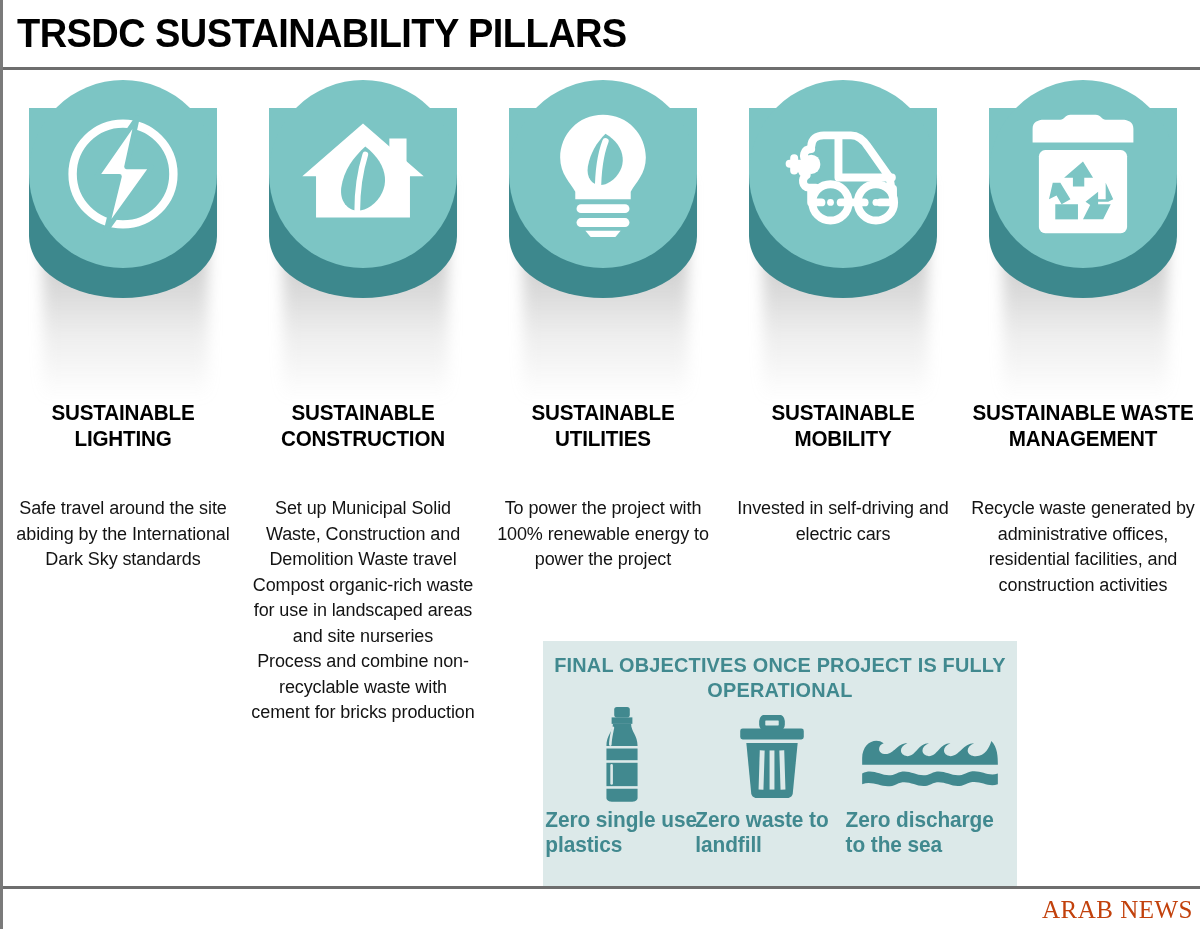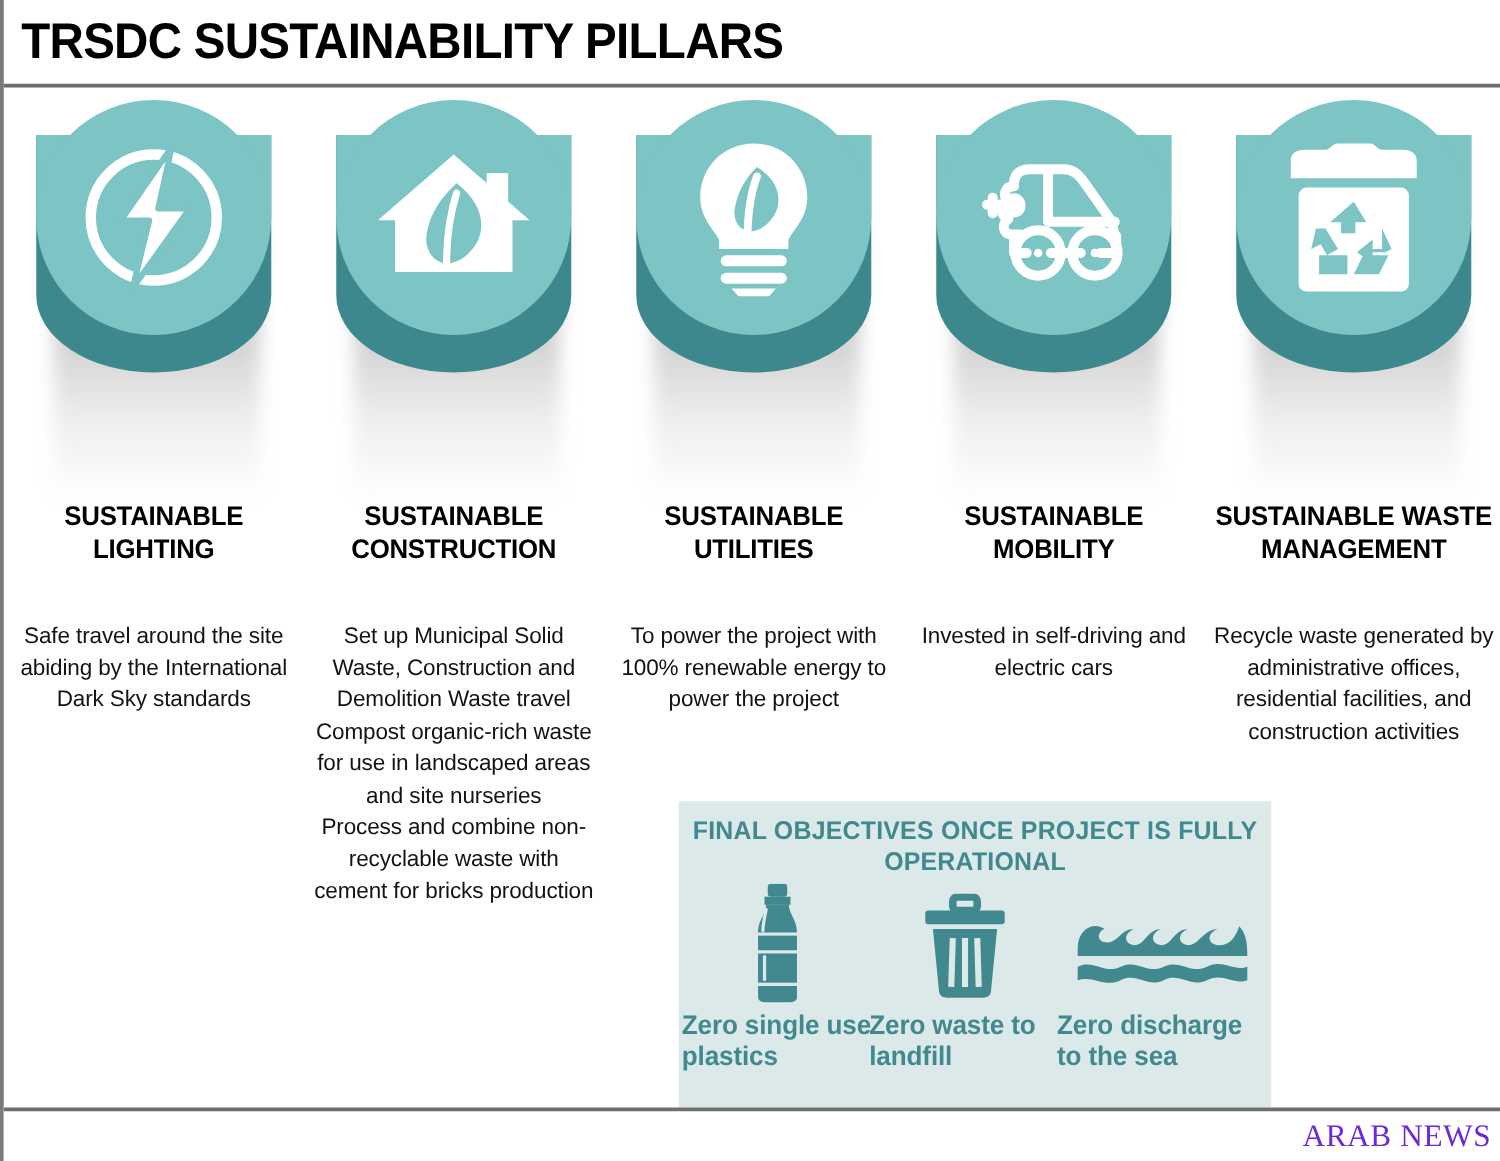--- a/index.html
+++ b/index.html
@@ -126,21 +126,21 @@
   }
 
   
   .footer{
     position:absolute;left:0;top:886px;width:1200px;height:43px;
     border-top:3px solid #6e6e6e;box-sizing:border-box;background:#fff;
   }
   .brand{
     position:absolute;right:10px;top:7px;
     font-family:"Liberation Serif","DejaVu Serif",serif;
-    font-size:25px;letter-spacing:0.5px;color:#6d28d9;
+    font-size:25px;letter-spacing:0.5px;color:#c2410c;
     white-space:nowrap;
   }
 </style>
 </head>
 <body>
 
 <div class="sheet">
 
   <div class="header">
     <div class="header-title">TRSDC SUSTAINABILITY PILLARS</div>

